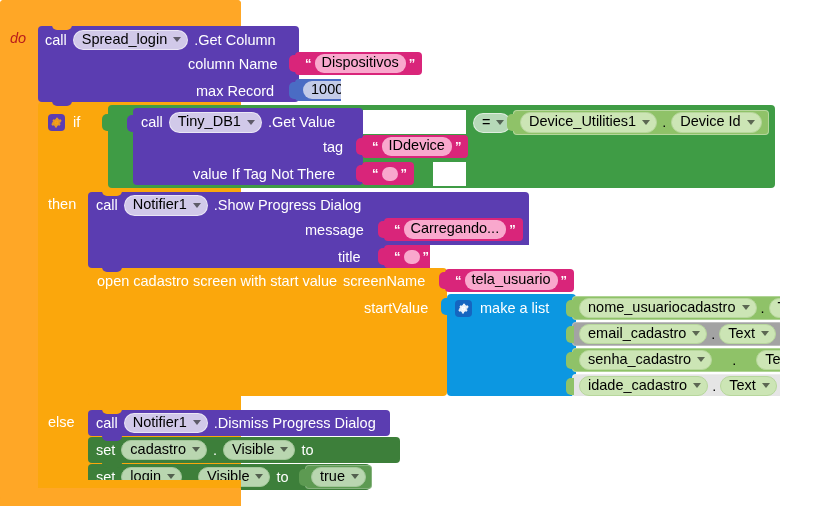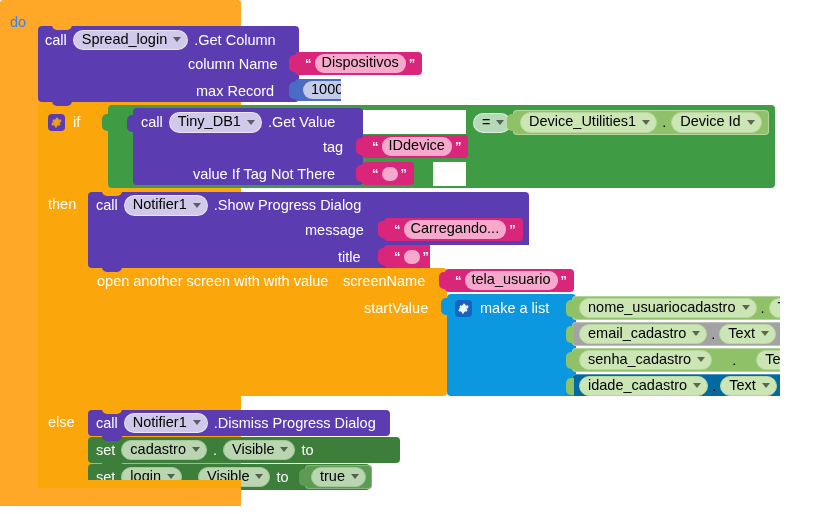--- a/index.html
+++ b/index.html
@@ -74,21 +74,21 @@
 <body>
 
 <div class="canvas">
 
   <div class="blk" style="left:0;top:0;width:241px;height:514px;background:#ffa726;border-radius:4px 4px 4px 4px;">
   </div>
 
   <div class="blk" style="left:0;top:0;width:241px;height:24px;background:#ffa726;border-radius:4px 4px 0 0;"></div>
 
 
-  <div class="blk" style="left:10px;top:14px;color:#3b82f6;font-size:14.5px;">do</div>
+  <div class="blk" style="left:10px;top:30px;color:#b91c1c;font-size:14.5px;font-style:italic;">do</div>
 
   <div class="blk" style="left:241px;top:0;width:584px;height:24px;background:#ffffff;"></div>
 
   <div class="blk" style="left:38px;top:26px;width:261px;height:76px;background:#5b3db1;border-radius:4px;">
     <div class="notch" style="background:#ffa726;"></div>
   </div>
   <div class="blk row" style="left:45px;top:30px;height:20px;gap:6px;">
     <span class="lbl">call</span>
     <span class="fld">
       <span>Spread_login</span>
@@ -206,21 +206,21 @@
     <span class="q">“</span>
     <span class="strpill empty"></span>
     <span class="q">”</span>
   </div>
   <div class="blk" style="left:529px;top:192px;width:296px;height:76px;background:#ffffff;"></div>
   <div class="blk" style="left:430px;top:245px;width:99px;height:24px;background:#ffffff;"></div>
 
   <div class="blk" style="left:88px;top:268px;width:359px;height:128px;background:#fba70c;border-radius:0 4px 4px 4px;">
     <div class="notch" style="background:#5b3db1;"></div>
   </div>
-  <div class="blk lbl" style="left:97px;top:274px;">open another screen with with value</div>
+  <div class="blk lbl" style="left:97px;top:274px;">open cadastro screen with start value</div>
   <div class="blk lbl" style="left:343px;top:274px;">screenName</div>
   <div class="blk" style="left:445px;top:269px;height:23px;background:#d9257a;border-radius:4px;display:flex;align-items:center;padding:0 6px 0 9px;gap:2px;">
     <span class="plugsock" style="left:-6px;top:3px;background:#d9257a;"></span>
     <span class="q">“</span>
     <span class="strpill">tela_usuario</span>
     <span class="q">”</span>
   </div>
   <div class="blk lbl" style="left:364px;top:301px;">startValue</div>
 
   <div class="blk" style="left:447px;top:294px;width:129px;height:102px;background:#0c97e1;border-radius:4px;">
@@ -268,21 +268,21 @@
       <span>senha_cadastro</span>
       <i class="caret"></i>
     </span>
     <span class="lbl dark">.</span>
     <span class="fld" style="background:#cce5b5;border-color:#b7d79c;">
       <span>Text</span>
       <i class="caret"></i>
     </span>
   </div>
 
-  <div class="blk row" style="left:572px;top:374px;height:24px;background:#0369a1;border-radius:4px;padding:0 7px;gap:4px;box-shadow:inset 0 0 0 1px rgba(255,255,255,.3);">
+  <div class="blk row" style="left:572px;top:374px;height:24px;background:#e5e5e5;border-radius:4px;padding:0 7px;gap:4px;box-shadow:inset 0 0 0 1px rgba(255,255,255,.3);">
     <span class="plugsock" style="left:-6px;top:4px;background:#8fc268;"></span>
     <span class="fld" style="background:#cce5b5;border-color:#b7d79c;">
       <span>idade_cadastro</span>
       <i class="caret"></i>
     </span>
     <span class="lbl dark">.</span>
     <span class="fld" style="background:#cce5b5;border-color:#b7d79c;">
       <span>Text</span>
       <i class="caret"></i>
     </span>

